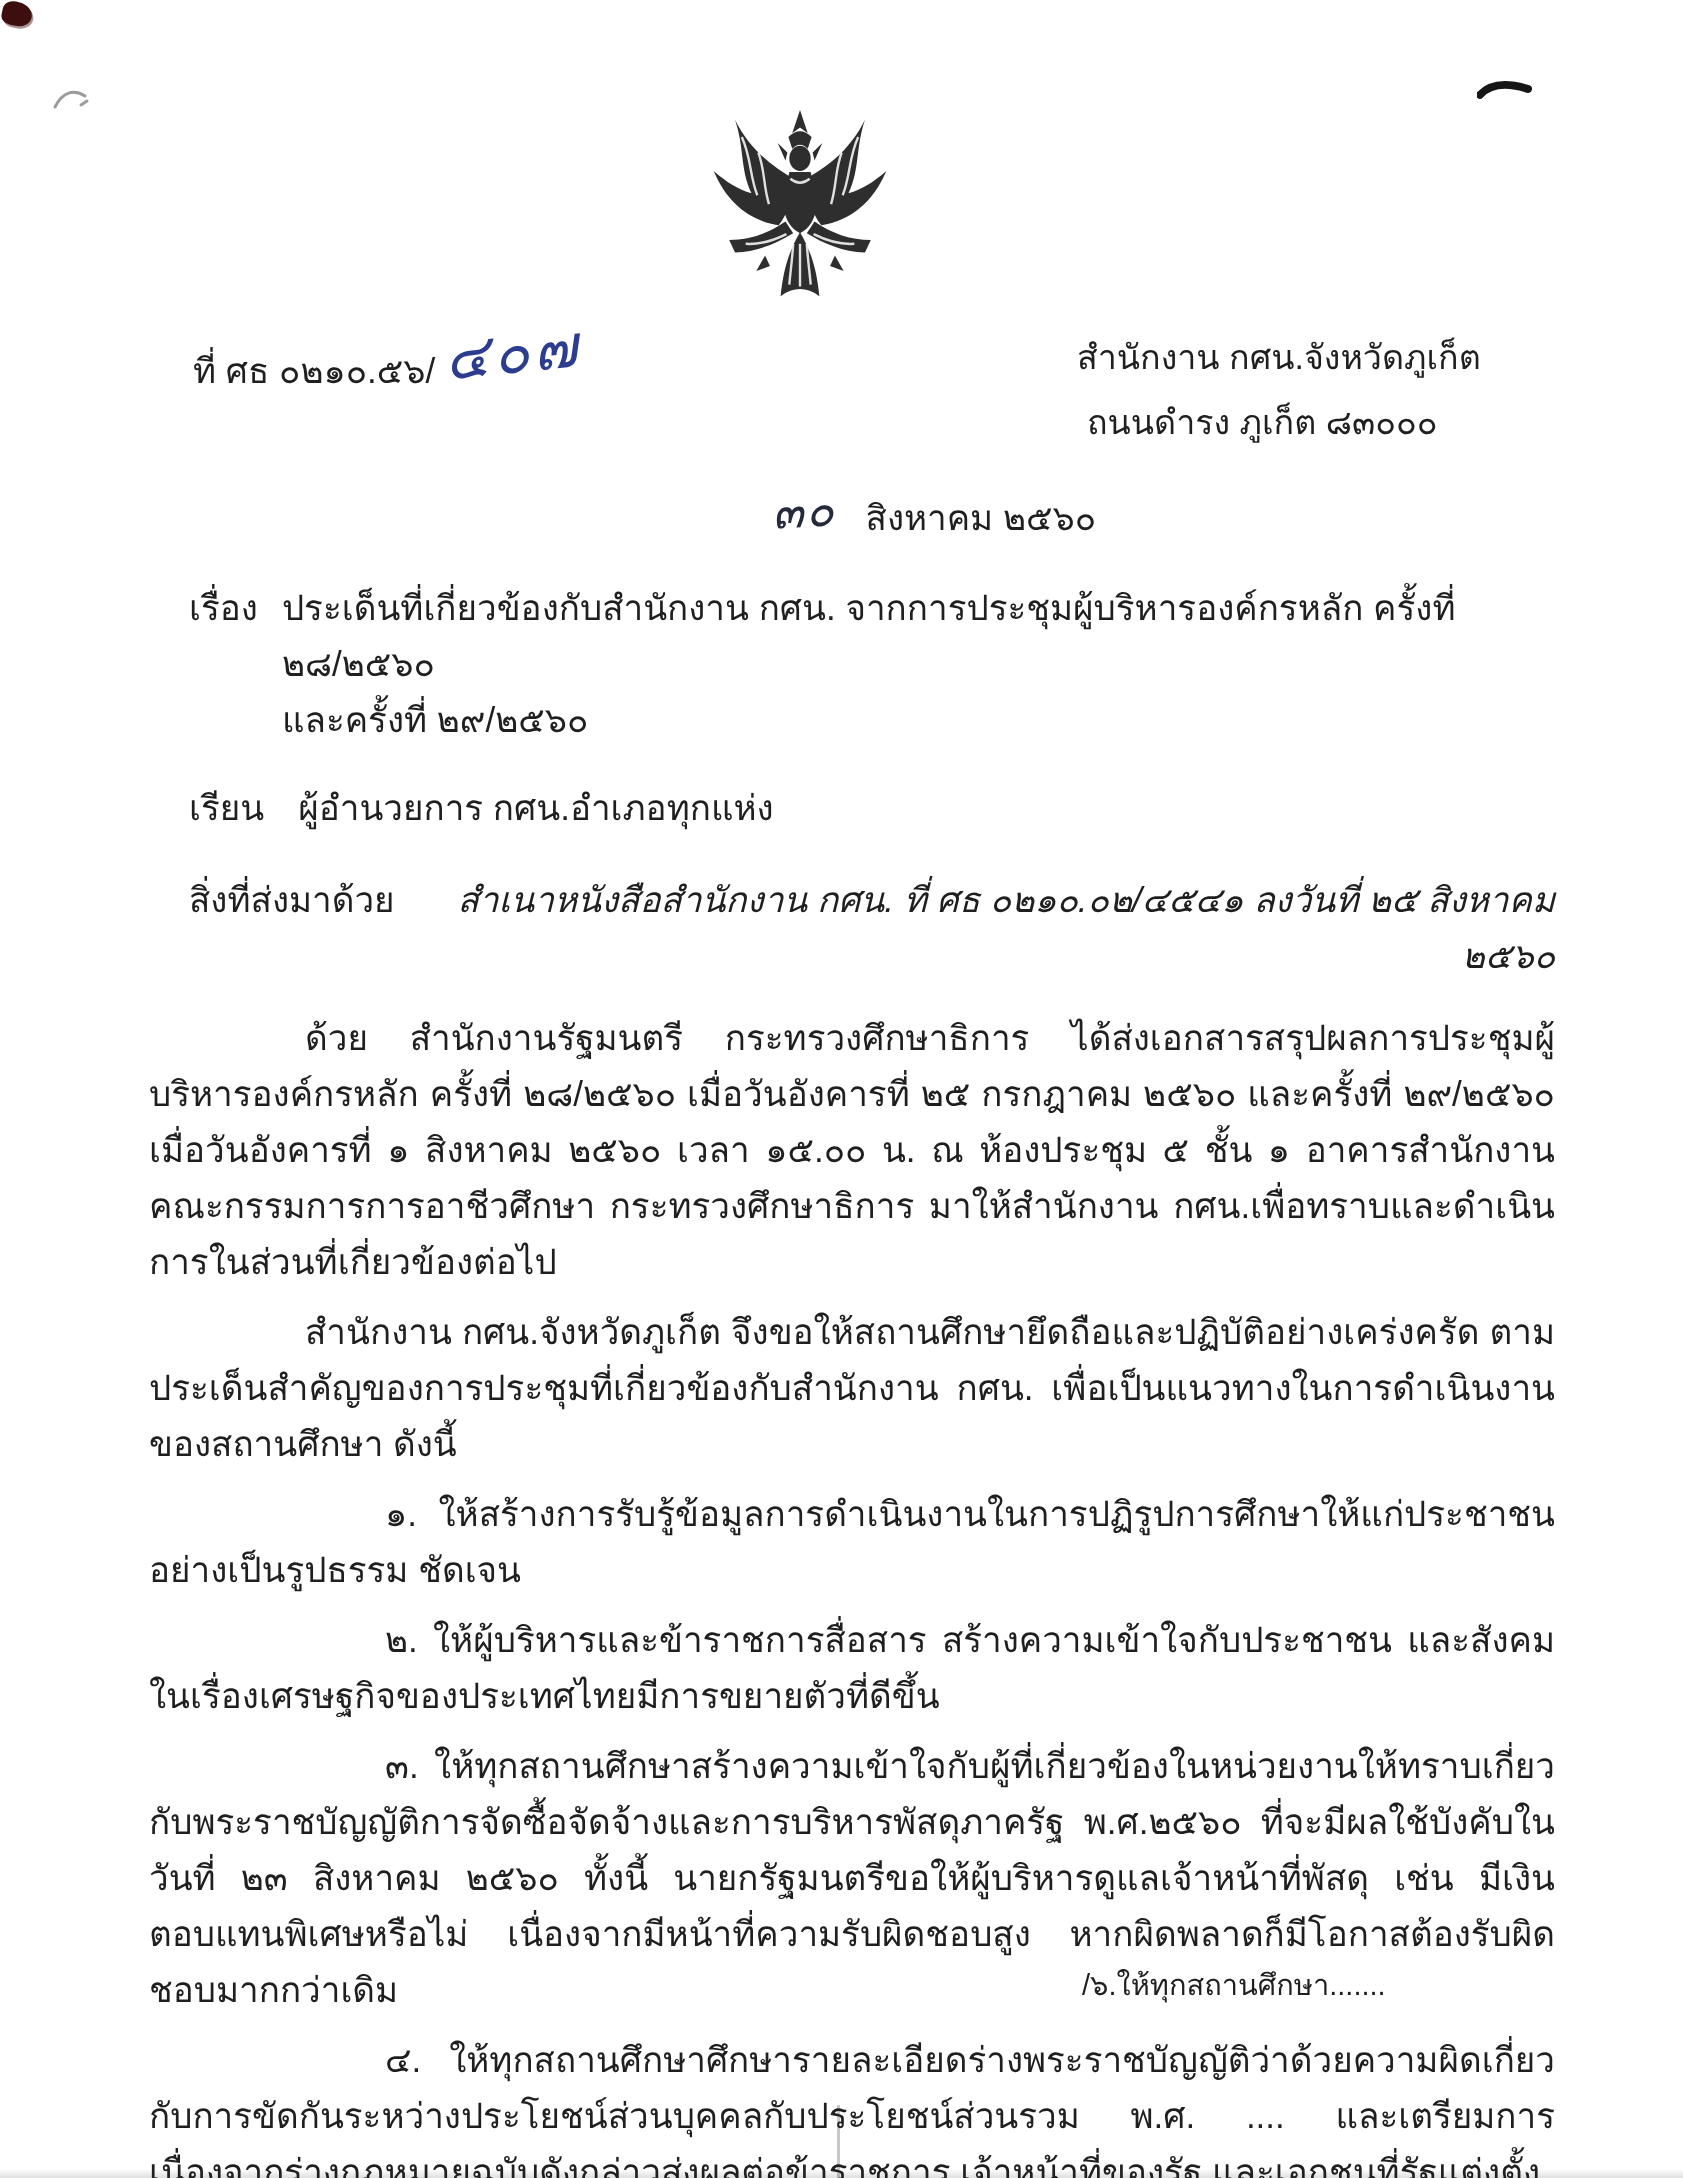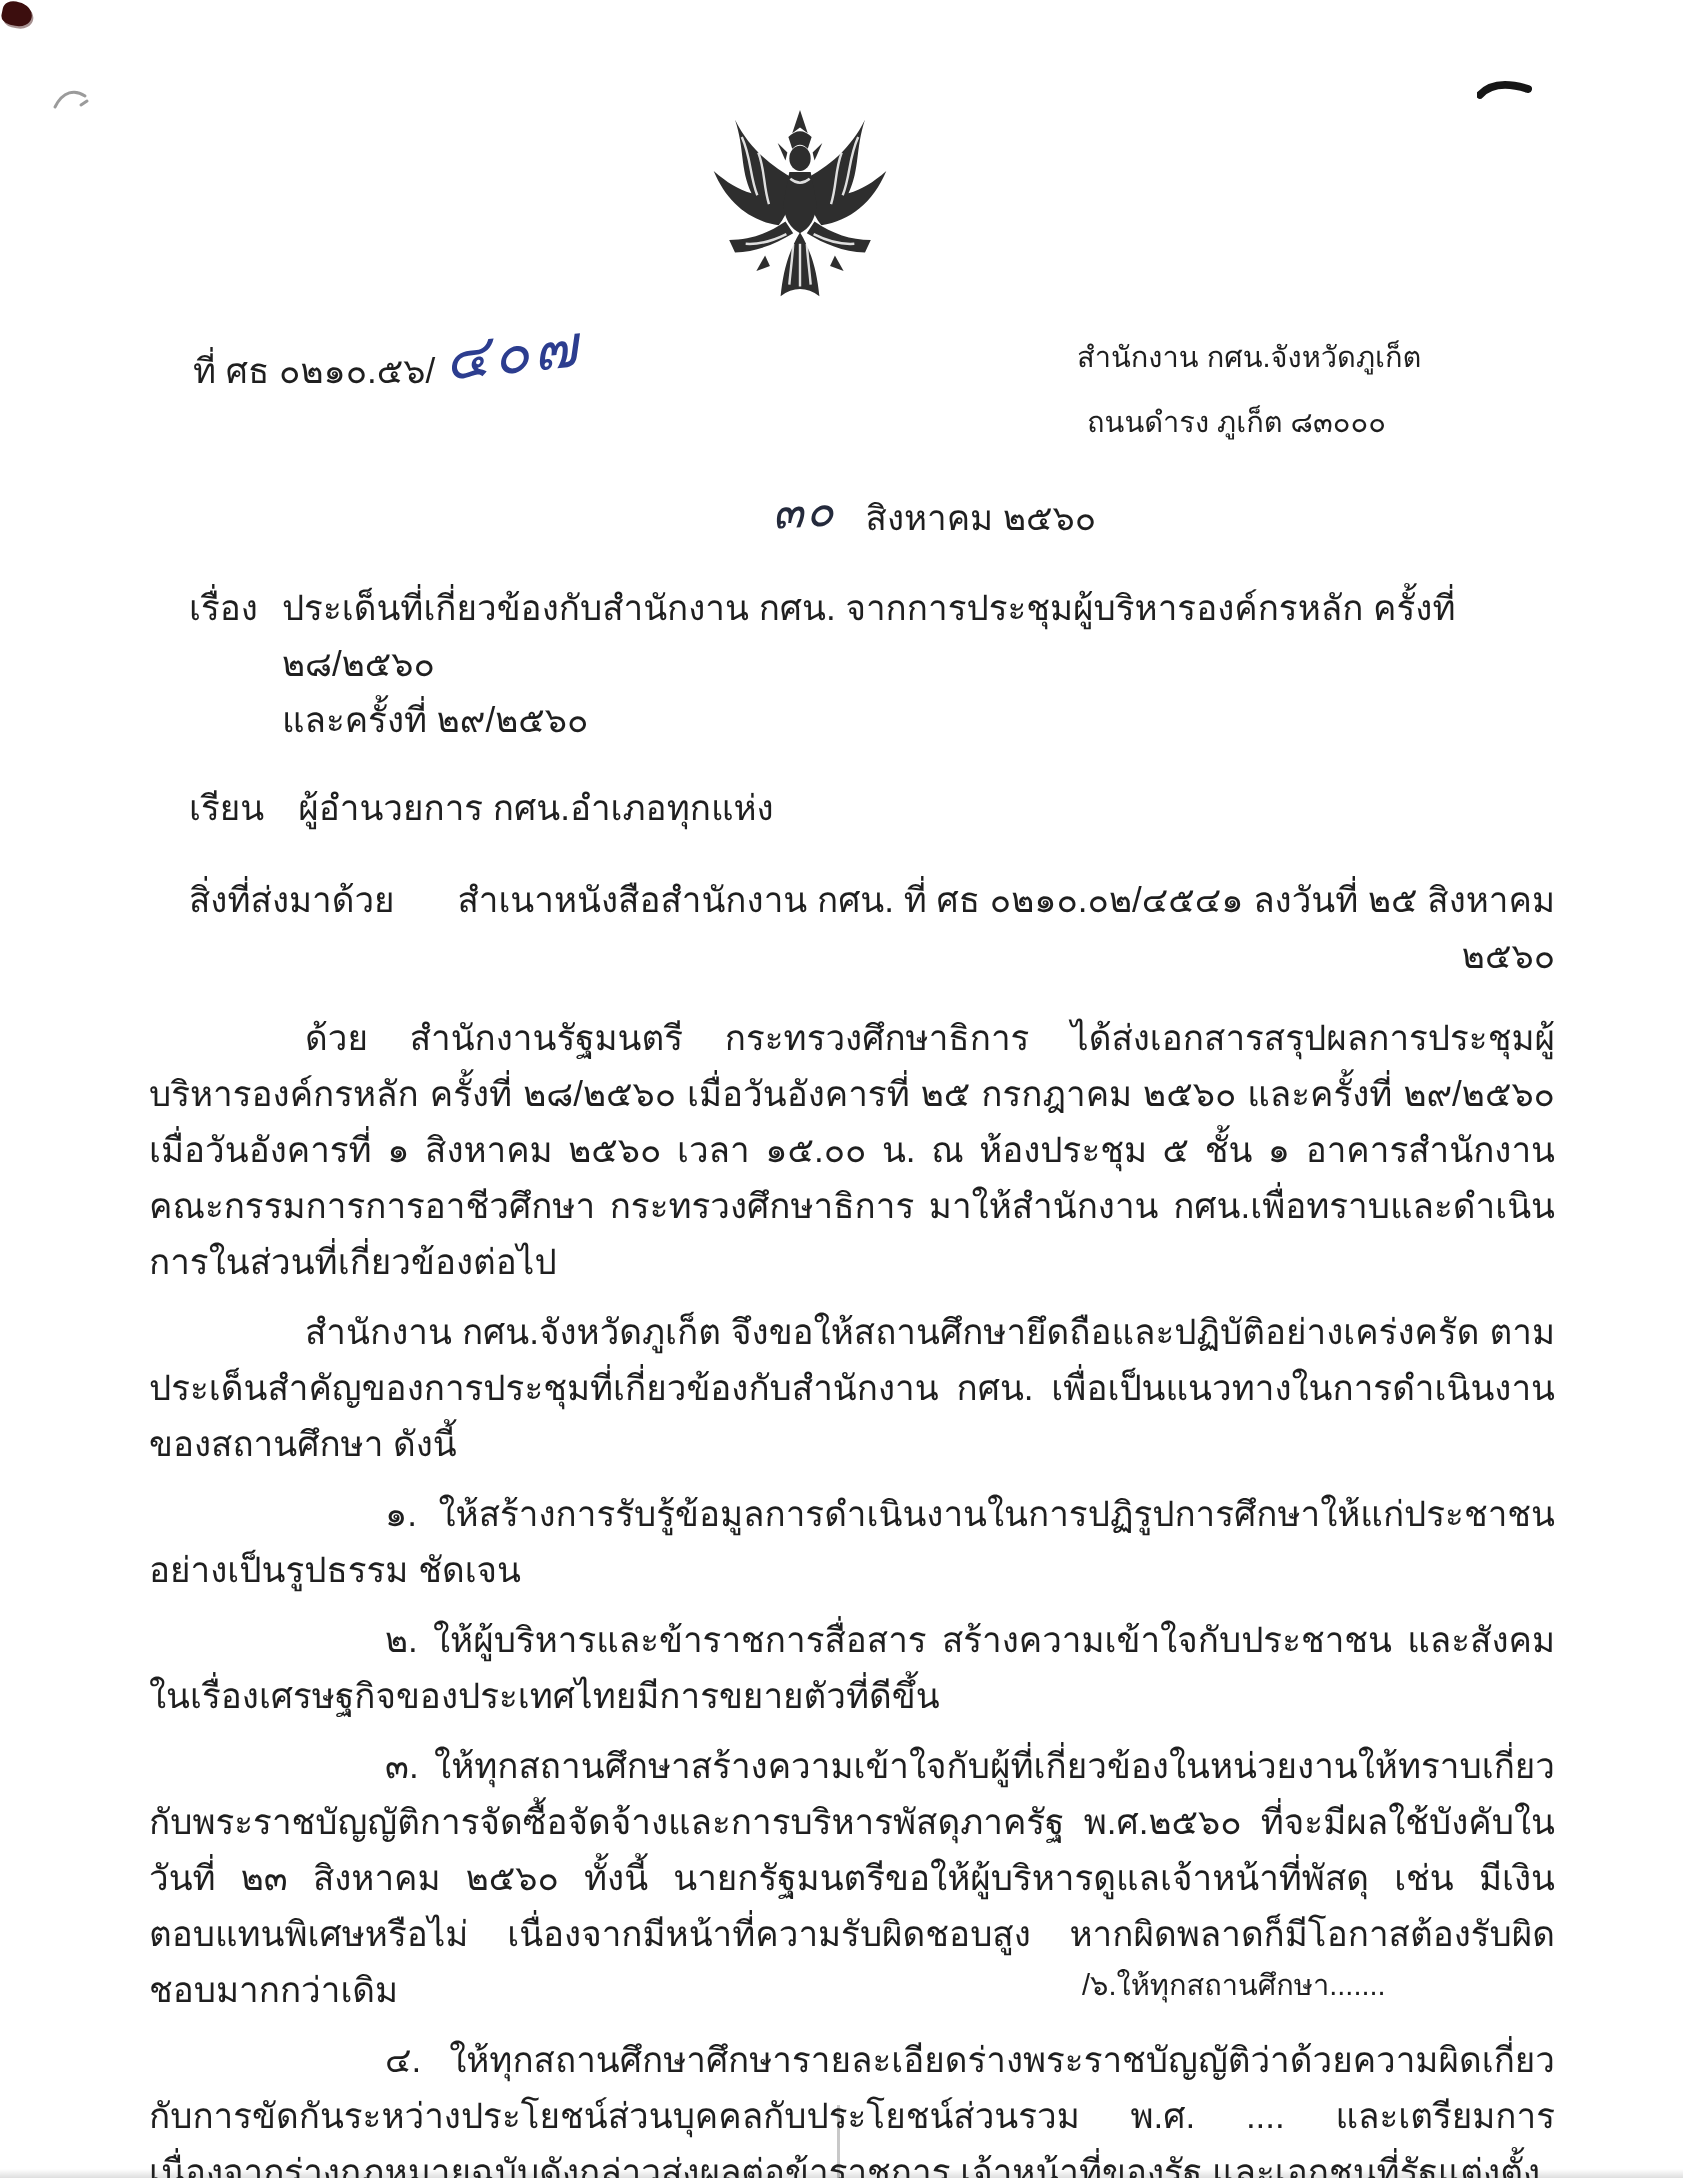--- a/index.html
+++ b/index.html
@@ -48,21 +48,21 @@
     display: inline-block;
     font-size: 59px;
     color: #2c3d8f;
     transform: rotate(-6deg) translateY(-10px);
     margin-left: 10px;
     font-style: italic;
     letter-spacing: 4px;
   }
   .office-block {
     position: absolute; left: 1077px; top: 325px;
-    font-size: 29px; line-height: 65px; white-space: nowrap;
+    font-size: 34px; line-height: 65px; white-space: nowrap;
   }
   .office-block .l2 { padding-left: 10px; }
   .date-line {
     position: absolute; left: 772px; top: 477px;
     font-size: 35px; white-space: nowrap;
   }
   .hand-day {
     display: inline-block;
     font-size: 46px;
     color: #242a3c;
@@ -77,21 +77,21 @@
     position: absolute; left: 149px; top: 580px;
     width: 1406px;
     font-size: 35px; line-height: 56px;
   }
   .doc-row { display: flex; padding-left: 40px; align-items: flex-start; }
   .doc-row .label { flex: 0 0 auto; }
   .subject-row .value { margin-left: 24px; }
   .to-row { margin-top: 32px; }
   .to-row .value { margin-left: 34px; }
   .enclosure-row { margin-top: 36px; text-align: right; }
-  .enclosure-row .value { margin-left: 59px; }
+  .enclosure-row .value { margin-left: 59px; font-style: italic; }
 
   .para {
     margin-top: 26px;
     text-indent: 156px;
     text-align: justify;
   }
   .para.tight { margin-top: 14px; }
   .item {
     margin-top: 14px;
     text-indent: 236px;

